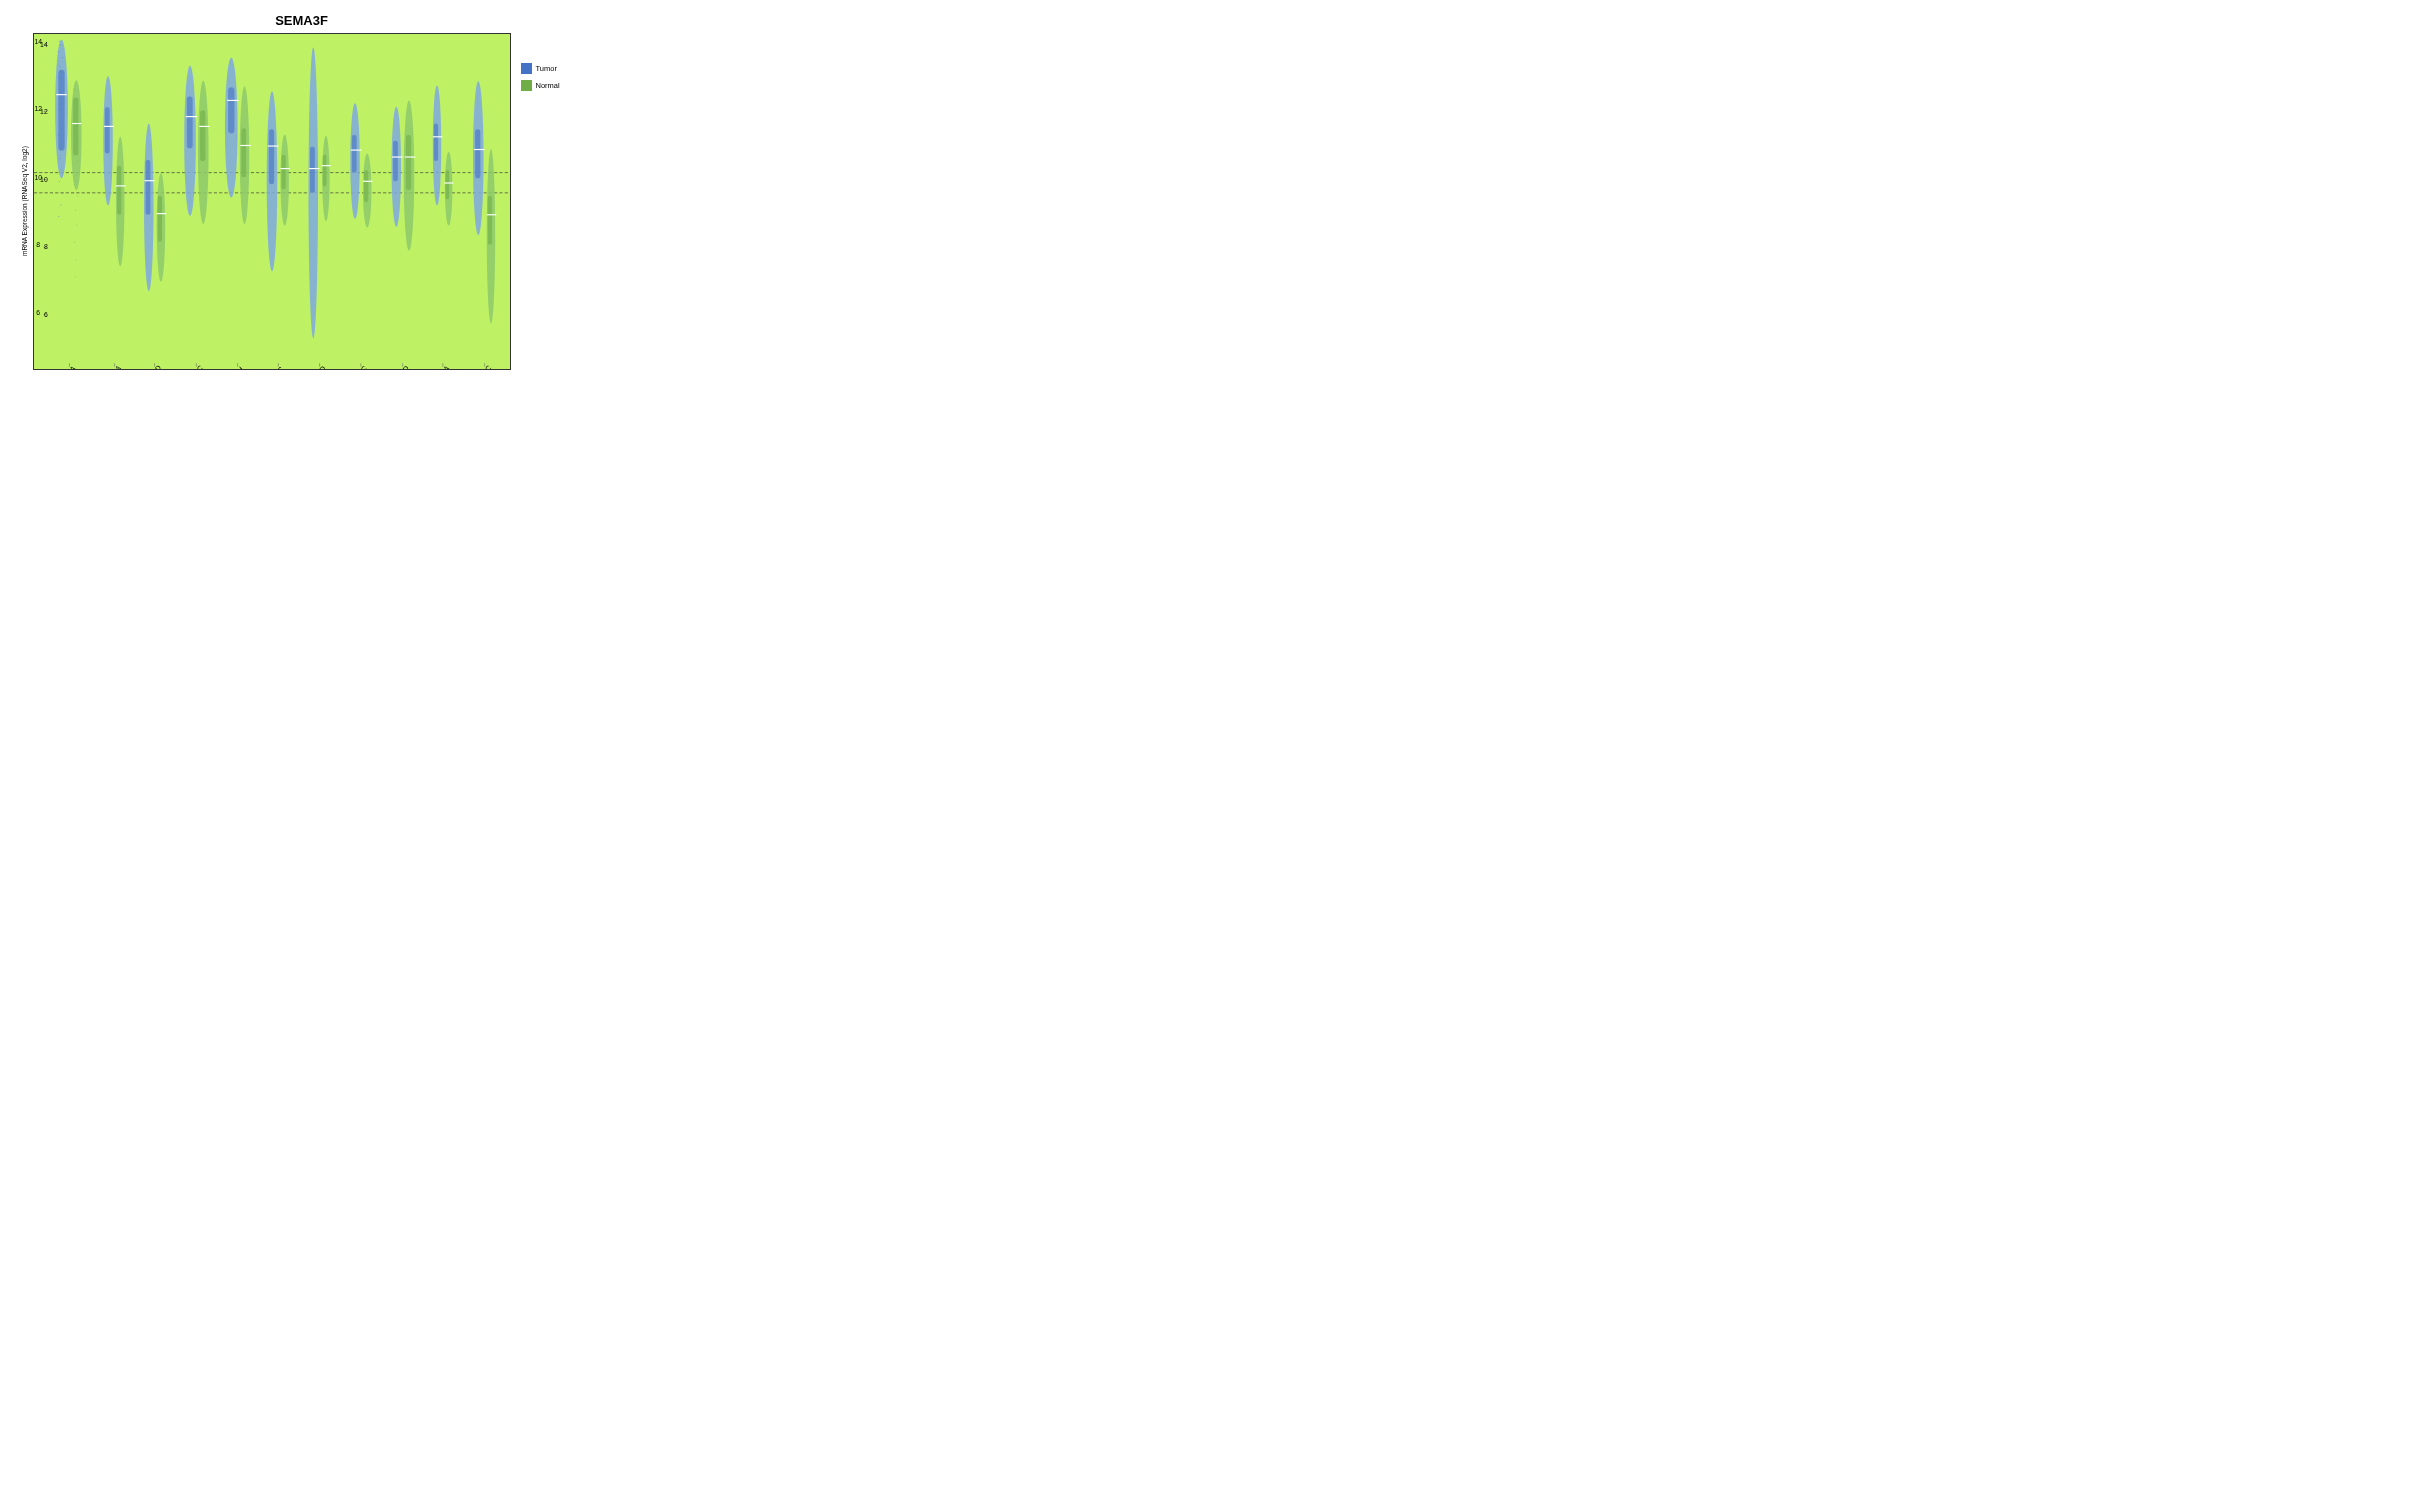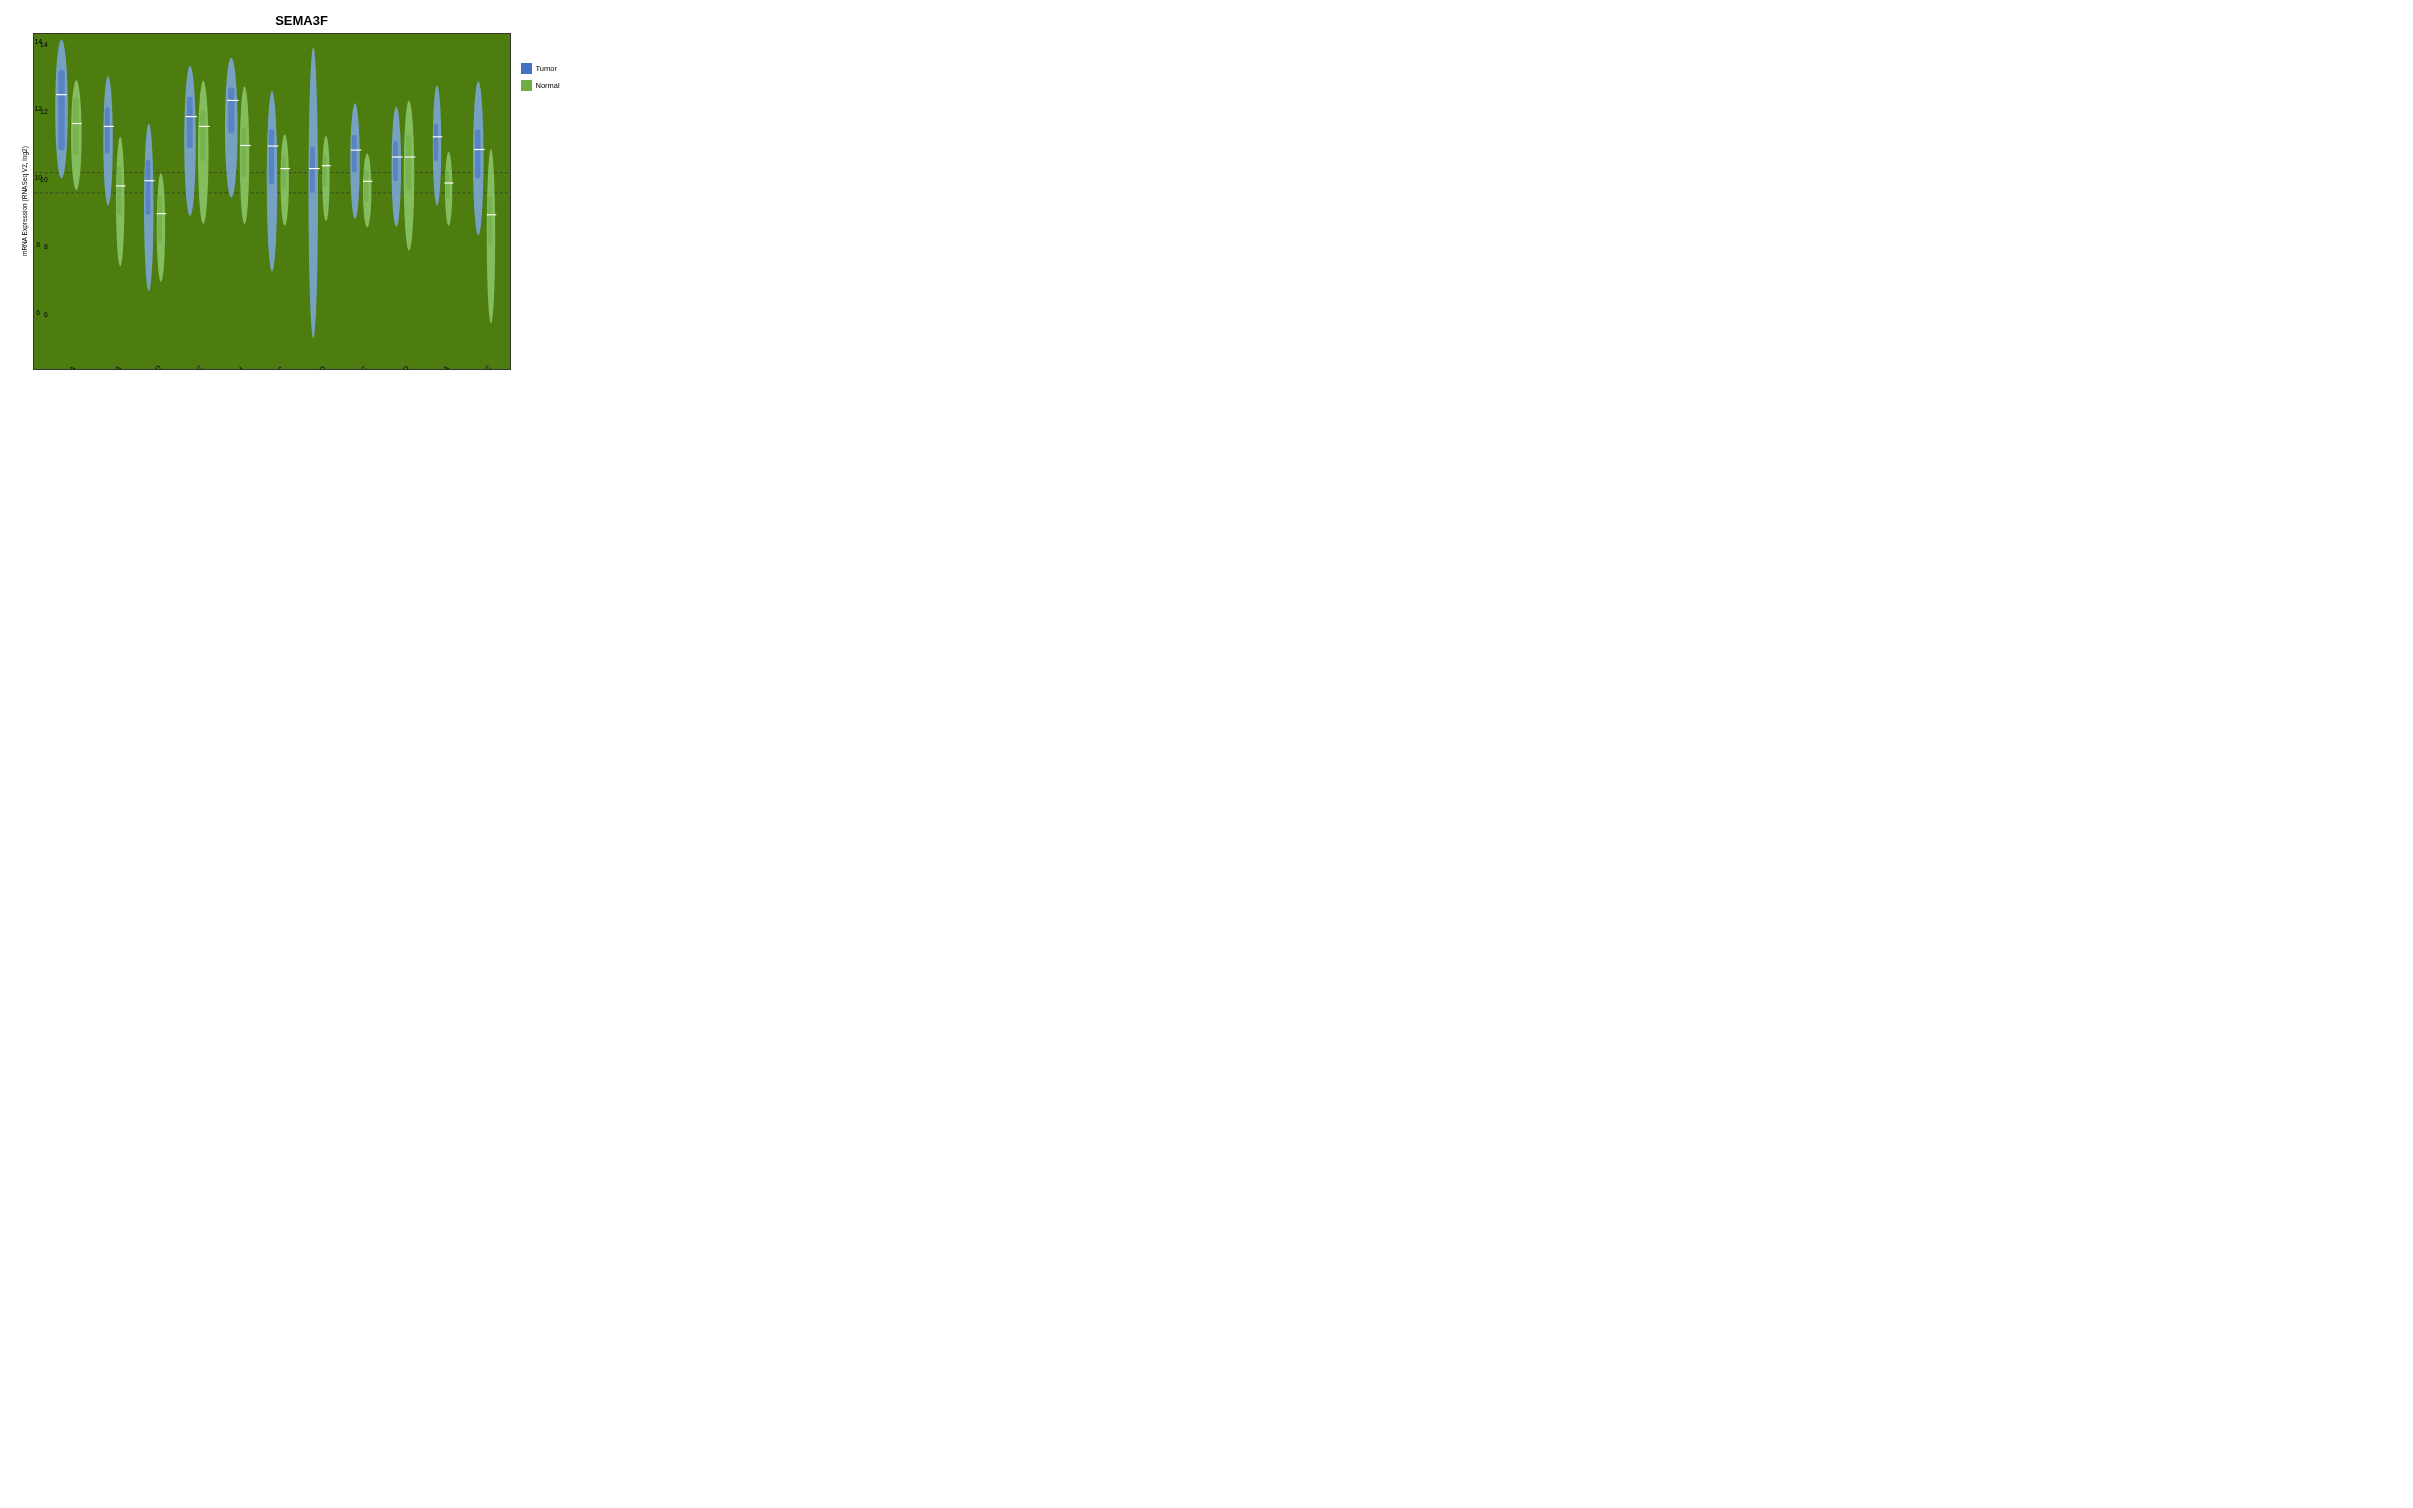--- a/index.html
+++ b/index.html
@@ -49,21 +49,21 @@
       flex: 1;
     }
     .plot-and-legend {
       display: flex;
       flex: 1;
     }
     .plot-area {
       flex: 1;
       position: relative;
       border: 0.8px solid #333;
-      background: #4d7c0f;
+      background: #bef264;
       overflow: hidden;
     }
     .legend {
       width: 80px;
       display: flex;
       flex-direction: column;
       justify-content: flex-start;
       padding-top: 30px;
       padding-left: 10px;
     }

